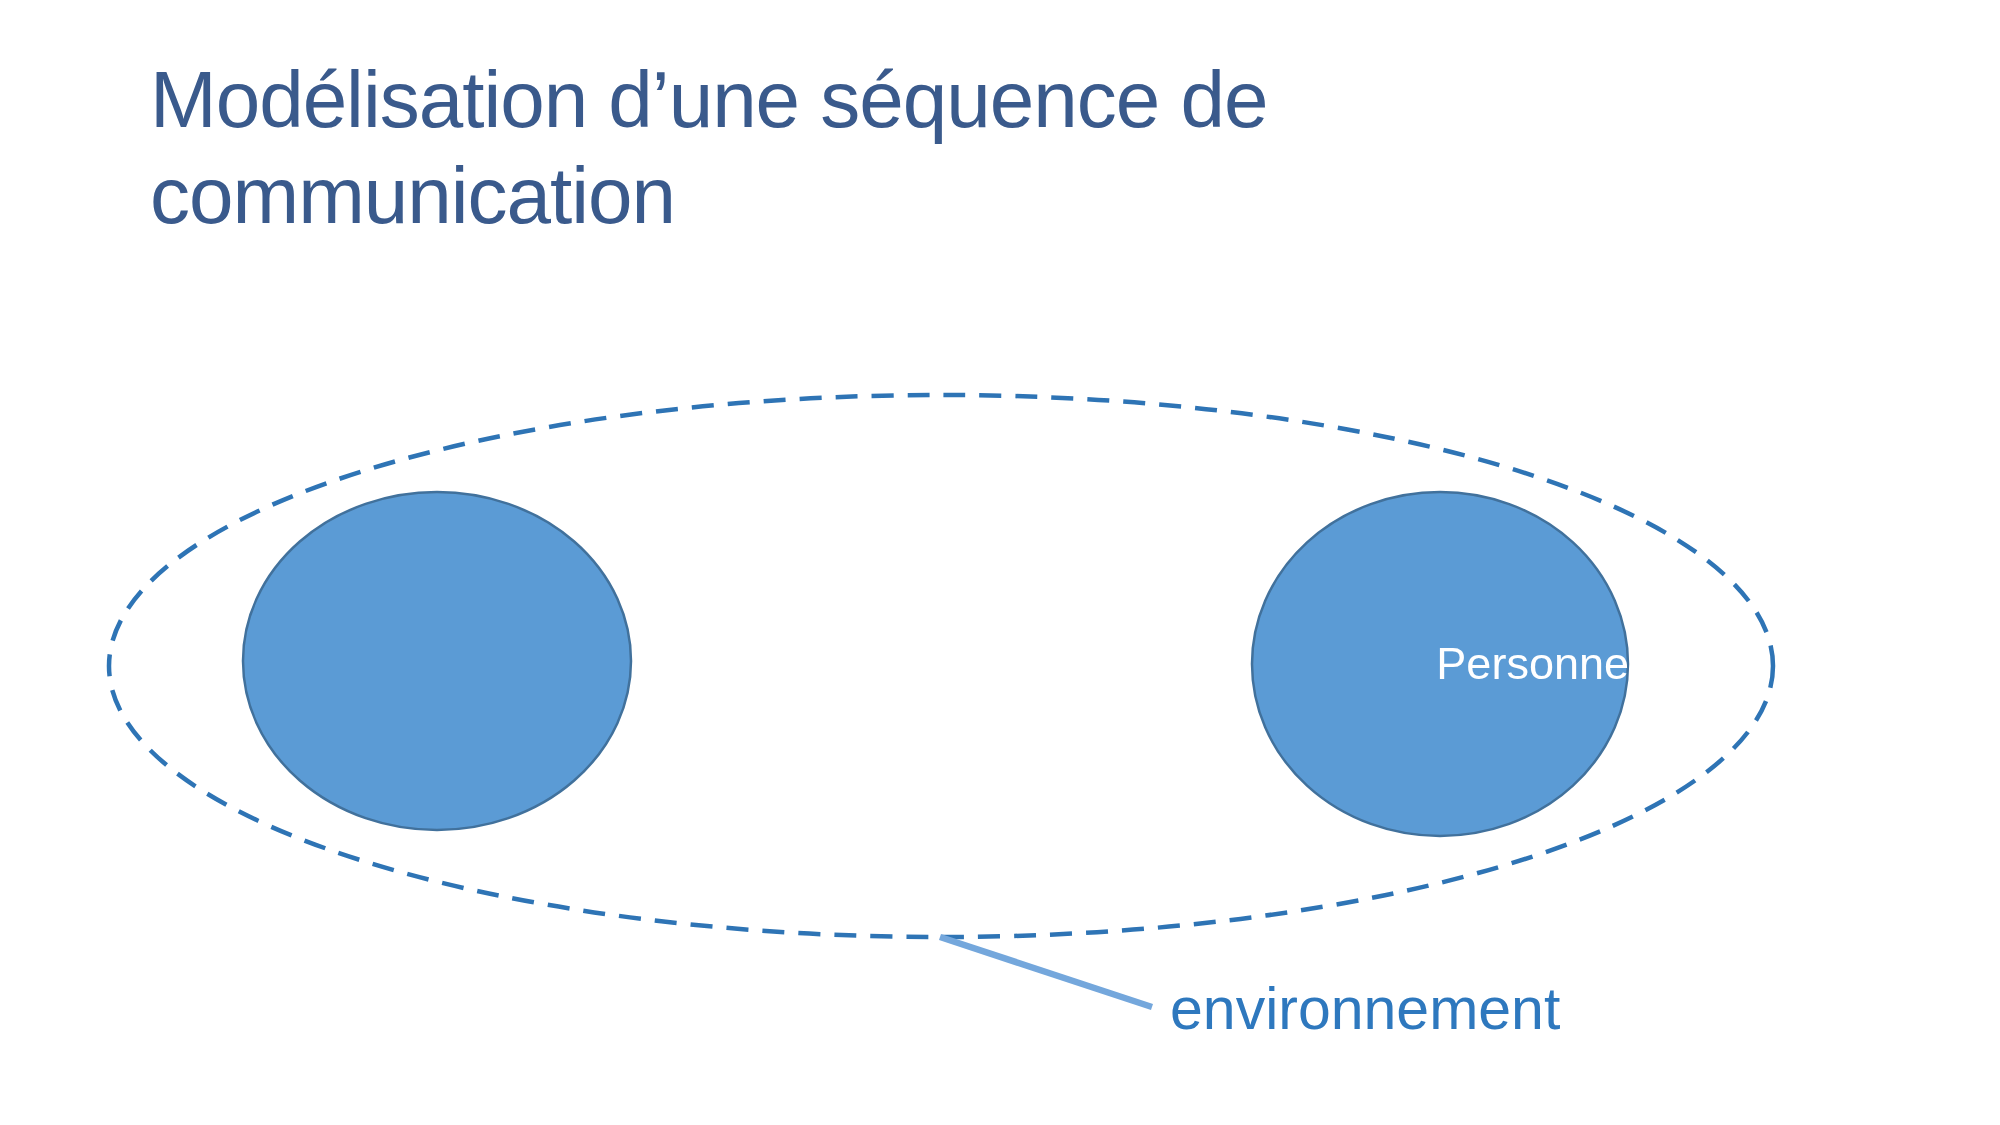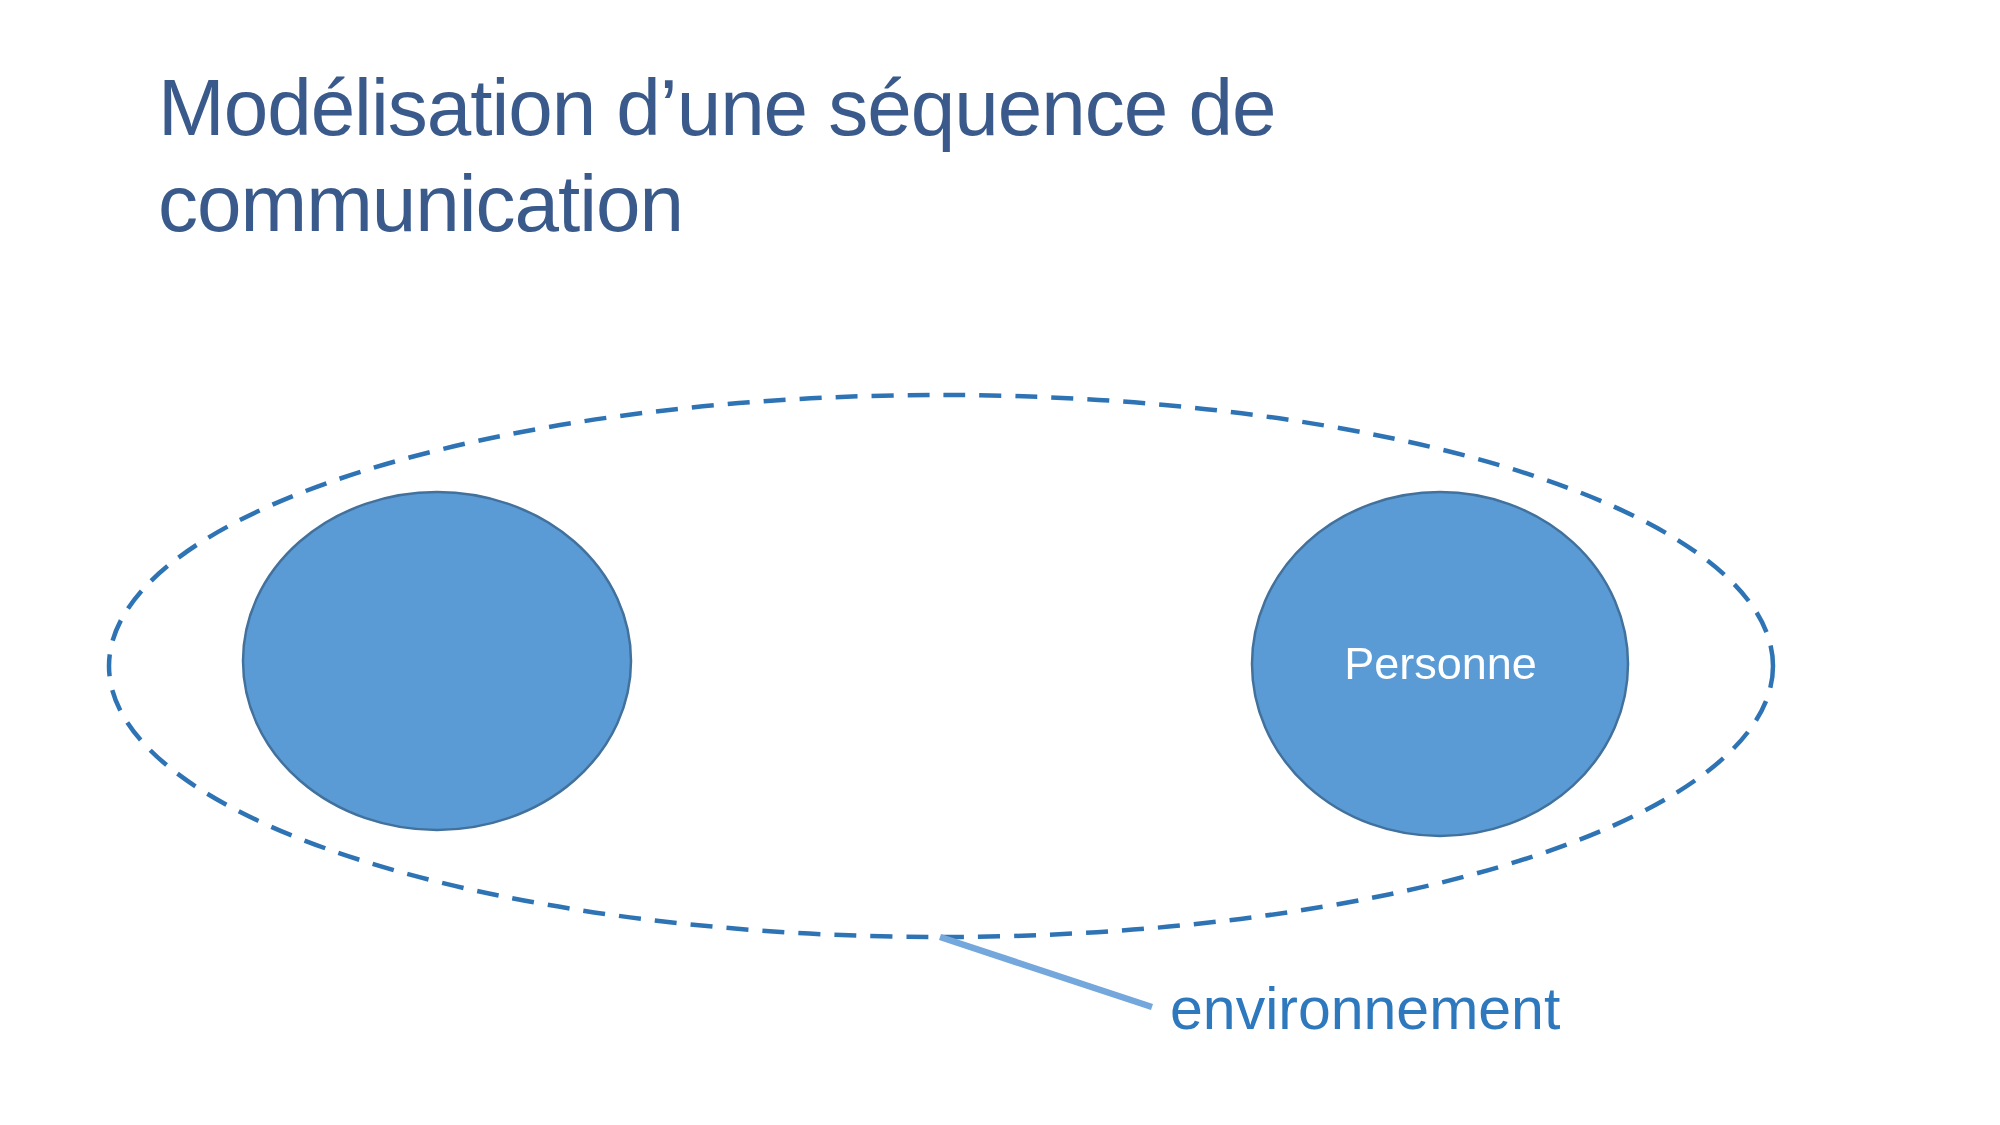--- a/index.html
+++ b/index.html
@@ -13,21 +13,21 @@
     height: 1125px;
     background: #ffffff;
     overflow: hidden;
     font-family: "Liberation Sans", sans-serif;
   }
   .slide-title {
     position: absolute;
     left: 150px;
     top: 52px;
     width: 1310px;
-    margin: 8px;
+    margin: 0;
     font-family: "Liberation Sans", sans-serif;
     font-size: 80px;
     font-weight: 300;
     line-height: 1.2;
     letter-spacing: -1px;
     color: #3A5A8C;
   }
   .diagram-svg {
     position: absolute;
     left: 0;
@@ -52,20 +52,21 @@
     font-weight: 400;
   }
   .node-label--resource {
     left: 1252px;
     top: 492px;
     width: 377px;
     height: 344px;
     font-size: 45px;
     line-height: 1.45;
     font-weight: 400;
+    justify-content: flex-end;
   }
   .node-label--resource .label-lines {
     display: block;
   }
   .environment-label {
     position: absolute;
     left: 1170px;
     top: 975px;
     font-size: 59px;
     color: #2E78BE;

